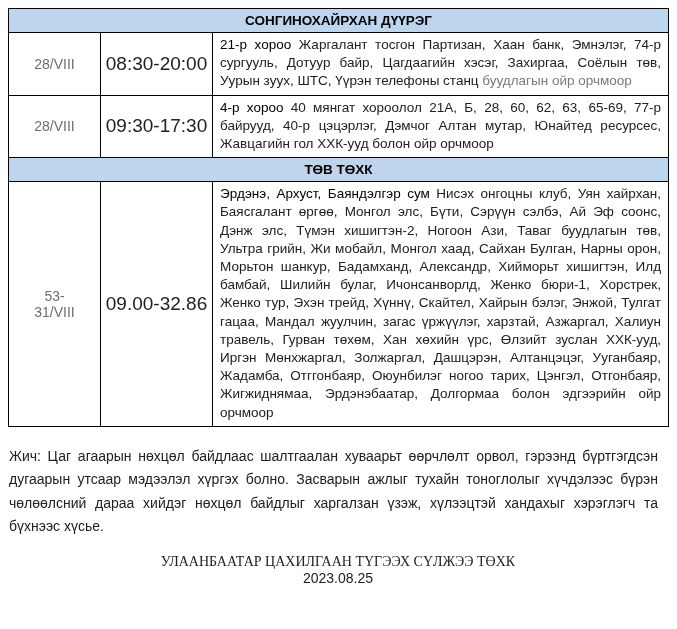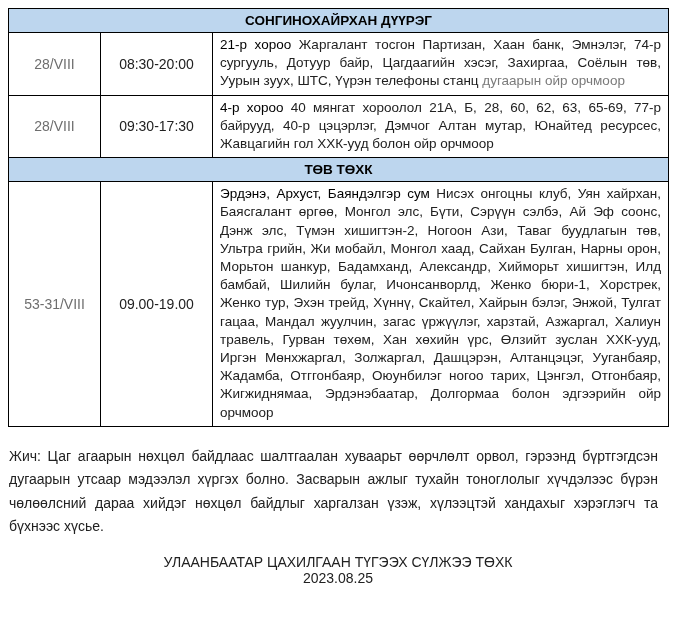--- a/index.html
+++ b/index.html
@@ -31,25 +31,25 @@
     text-align: center;
     font-weight: bold;
     font-size: 13.5px;
     padding: 4px 4px;
     color: #000000;
   }
   td.date-cell {
     text-align: center;
     font-size: 14px;
     color: #6e6e6e;
-    padding: 2px 8px;
+    padding: 2px 16px;
   }
   td.time-cell {
     text-align: center;
-    font-size: 14px;
+    font-size: 19px;
     color: #212121;
     padding: 2px 4px;
   }
   td.area-cell {
     text-align: justify;
     font-size: 13.5px;
     line-height: 18.2px;
     padding: 3px 7px 4px 7px;
     vertical-align: top;
     color: #212121;
@@ -61,20 +61,21 @@
     font-size: 14px;
     line-height: 23.5px;
     text-align: justify;
     color: #212121;
   }
   .company-line {
     margin-top: 15px;
     text-align: center;
     font-size: 14px;
     color: #212121;
+    font-family: Liberation Serif, serif;
   }
   .pub-date {
     text-align: center;
     font-size: 14px;
     color: #212121;
   }
 </style>
 </head>
 <body>
 
@@ -87,35 +88,35 @@
       <col style="width:456px">
     </colgroup>
     <tbody>
 
       <tr>
         <td class="section-header" colspan="3">СОНГИНОХАЙРХАН ДҮҮРЭГ</td>
       </tr>
       <tr>
         <td class="date-cell">28/VIII</td>
         <td class="time-cell">08:30-20:00</td>
-        <td class="area-cell"><span class="area-title">21-р хороо</span><span> Жаргалант тосгон Партизан, Хаан банк, Эмнэлэг, 74-р сургууль, Дотуур байр, Цагдаагийн хэсэг, Захиргаа, Соёлын төв, Уурын зуух, ШТС, Үүрэн телефоны станц</span><span class="area-muted"> дугаарын ойр орчмоор</span></td>
+        <td class="area-cell"><span class="area-title">21-р хороо</span><span> Жаргалант тосгон Партизан, Хаан банк, Эмнэлэг, 74-р сургууль, Дотуур байр, Цагдаагийн хэсэг, Захиргаа, Соёлын төв, Уурын зуух, ШТС, Үүрэн телефоны станц</span><span class="area-muted"> буудлагын ойр орчмоор</span></td>
       </tr>
 
       <tr>
         <td class="date-cell">28/VIII</td>
         <td class="time-cell">09:30-17:30</td>
         <td class="area-cell"><span class="area-title">4-р хороо</span><span> 40 мянгат хороолол 21А, Б, 28, 60, 62, 63, 65-69, 77-р байрууд, 40-р цэцэрлэг, Дэмчог Алтан мутар, Юнайтед ресурсес, Жавцагийн гол ХХК-ууд болон ойр орчмоор</span><span class="area-muted"></span></td>
       </tr>
 
       <tr>
         <td class="section-header" colspan="3">ТӨВ ТӨХК</td>
       </tr>
       <tr>
         <td class="date-cell">53-31/VIII</td>
-        <td class="time-cell">09.00-19.00</td>
+        <td class="time-cell">09.00-32.86</td>
         <td class="area-cell"><span class="area-title">Эрдэнэ, Архуст, Баяндэлгэр сум</span><span> Нисэх онгоцны клуб, Уян хайрхан, Баясгалант өргөө, Монгол элс, Бүти, Сэрүүн сэлбэ, Ай Эф соонс, Дэнж элс, Түмэн хишигтэн-2, Ногоон Ази, Таваг буудлагын төв, Ультра грийн, Жи мобайл, Монгол хаад, Сайхан Булган, Нарны орон, Морьтон шанкур, Бадамханд, Александр, Хийморьт хишигтэн, Илд бамбай, Шилийн булаг, Ичонсанворлд, Женко бюри-1, Хорстрек, Женко тур, Эхэн трейд, Хүннү, Скайтел, Хайрын бэлэг, Энжой, Тулгат гацаа, Мандал жуулчин, загас үржүүлэг, харзтай, Азжаргал, Халиун травель, Гурван төхөм, Хан хөхийн үрс, Өлзийт зуслан ХХК-ууд, Иргэн Мөнхжаргал, Золжаргал, Дашцэрэн, Алтанцэцэг, Ууганбаяр, Жадамба, Отггонбаяр, Оюунбилэг ногоо тарих, Цэнгэл, Отгонбаяр, Жигжиднямаа, Эрдэнэбаатар, Долгормаа болон эдгээрийн ойр орчмоор</span><span class="area-muted"></span></td>
       </tr>
     </tbody>
   </table>
 
   <p class="footer-note">Жич: Цаг агаарын нөхцөл байдлаас шалтгаалан хуваарьт өөрчлөлт орвол, гэрээнд бүртгэгдсэн дугаарын утсаар мэдээлэл хүргэх болно. Засварын ажлыг тухайн тоноглолыг хүчдэлээс бүрэн чөлөөлсний дараа хийдэг нөхцөл байдлыг харгалзан үзэж, хүлээцтэй хандахыг хэрэглэгч та бүхнээс хүсье.</p>
 
   <div class="company-line">УЛААНБААТАР ЦАХИЛГААН ТҮГЭЭХ СҮЛЖЭЭ ТӨХК</div>
 
   <div class="pub-date">2023.08.25</div>

